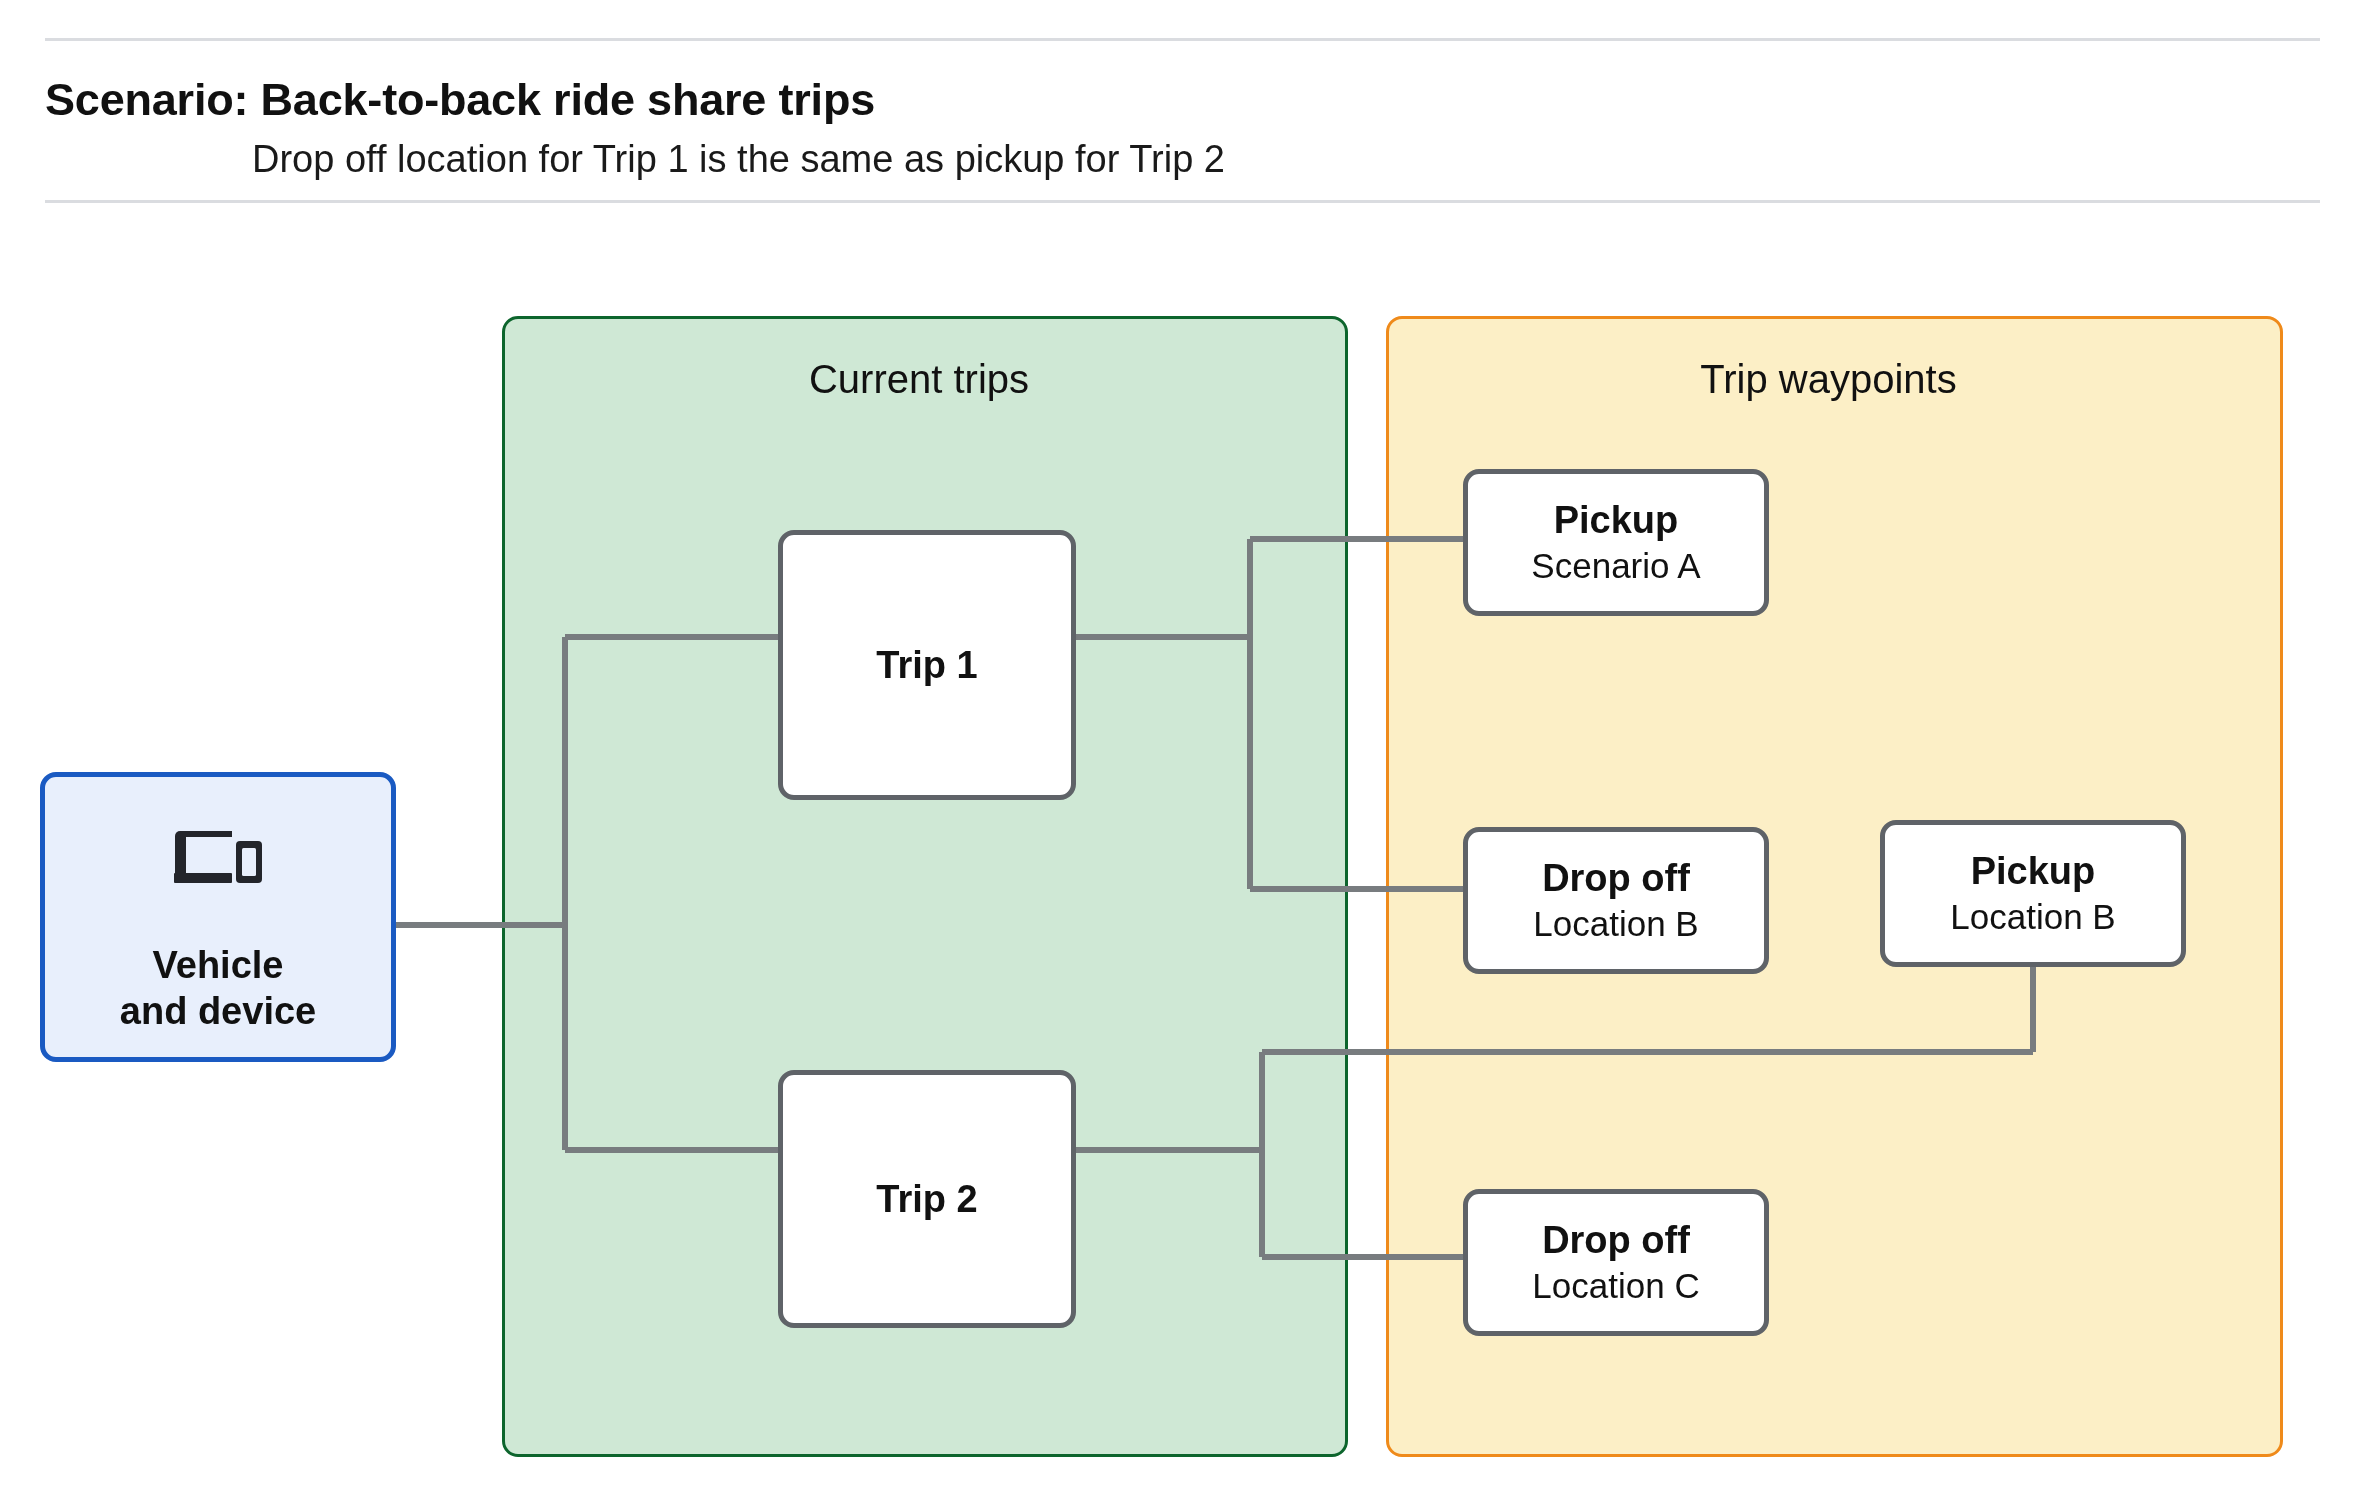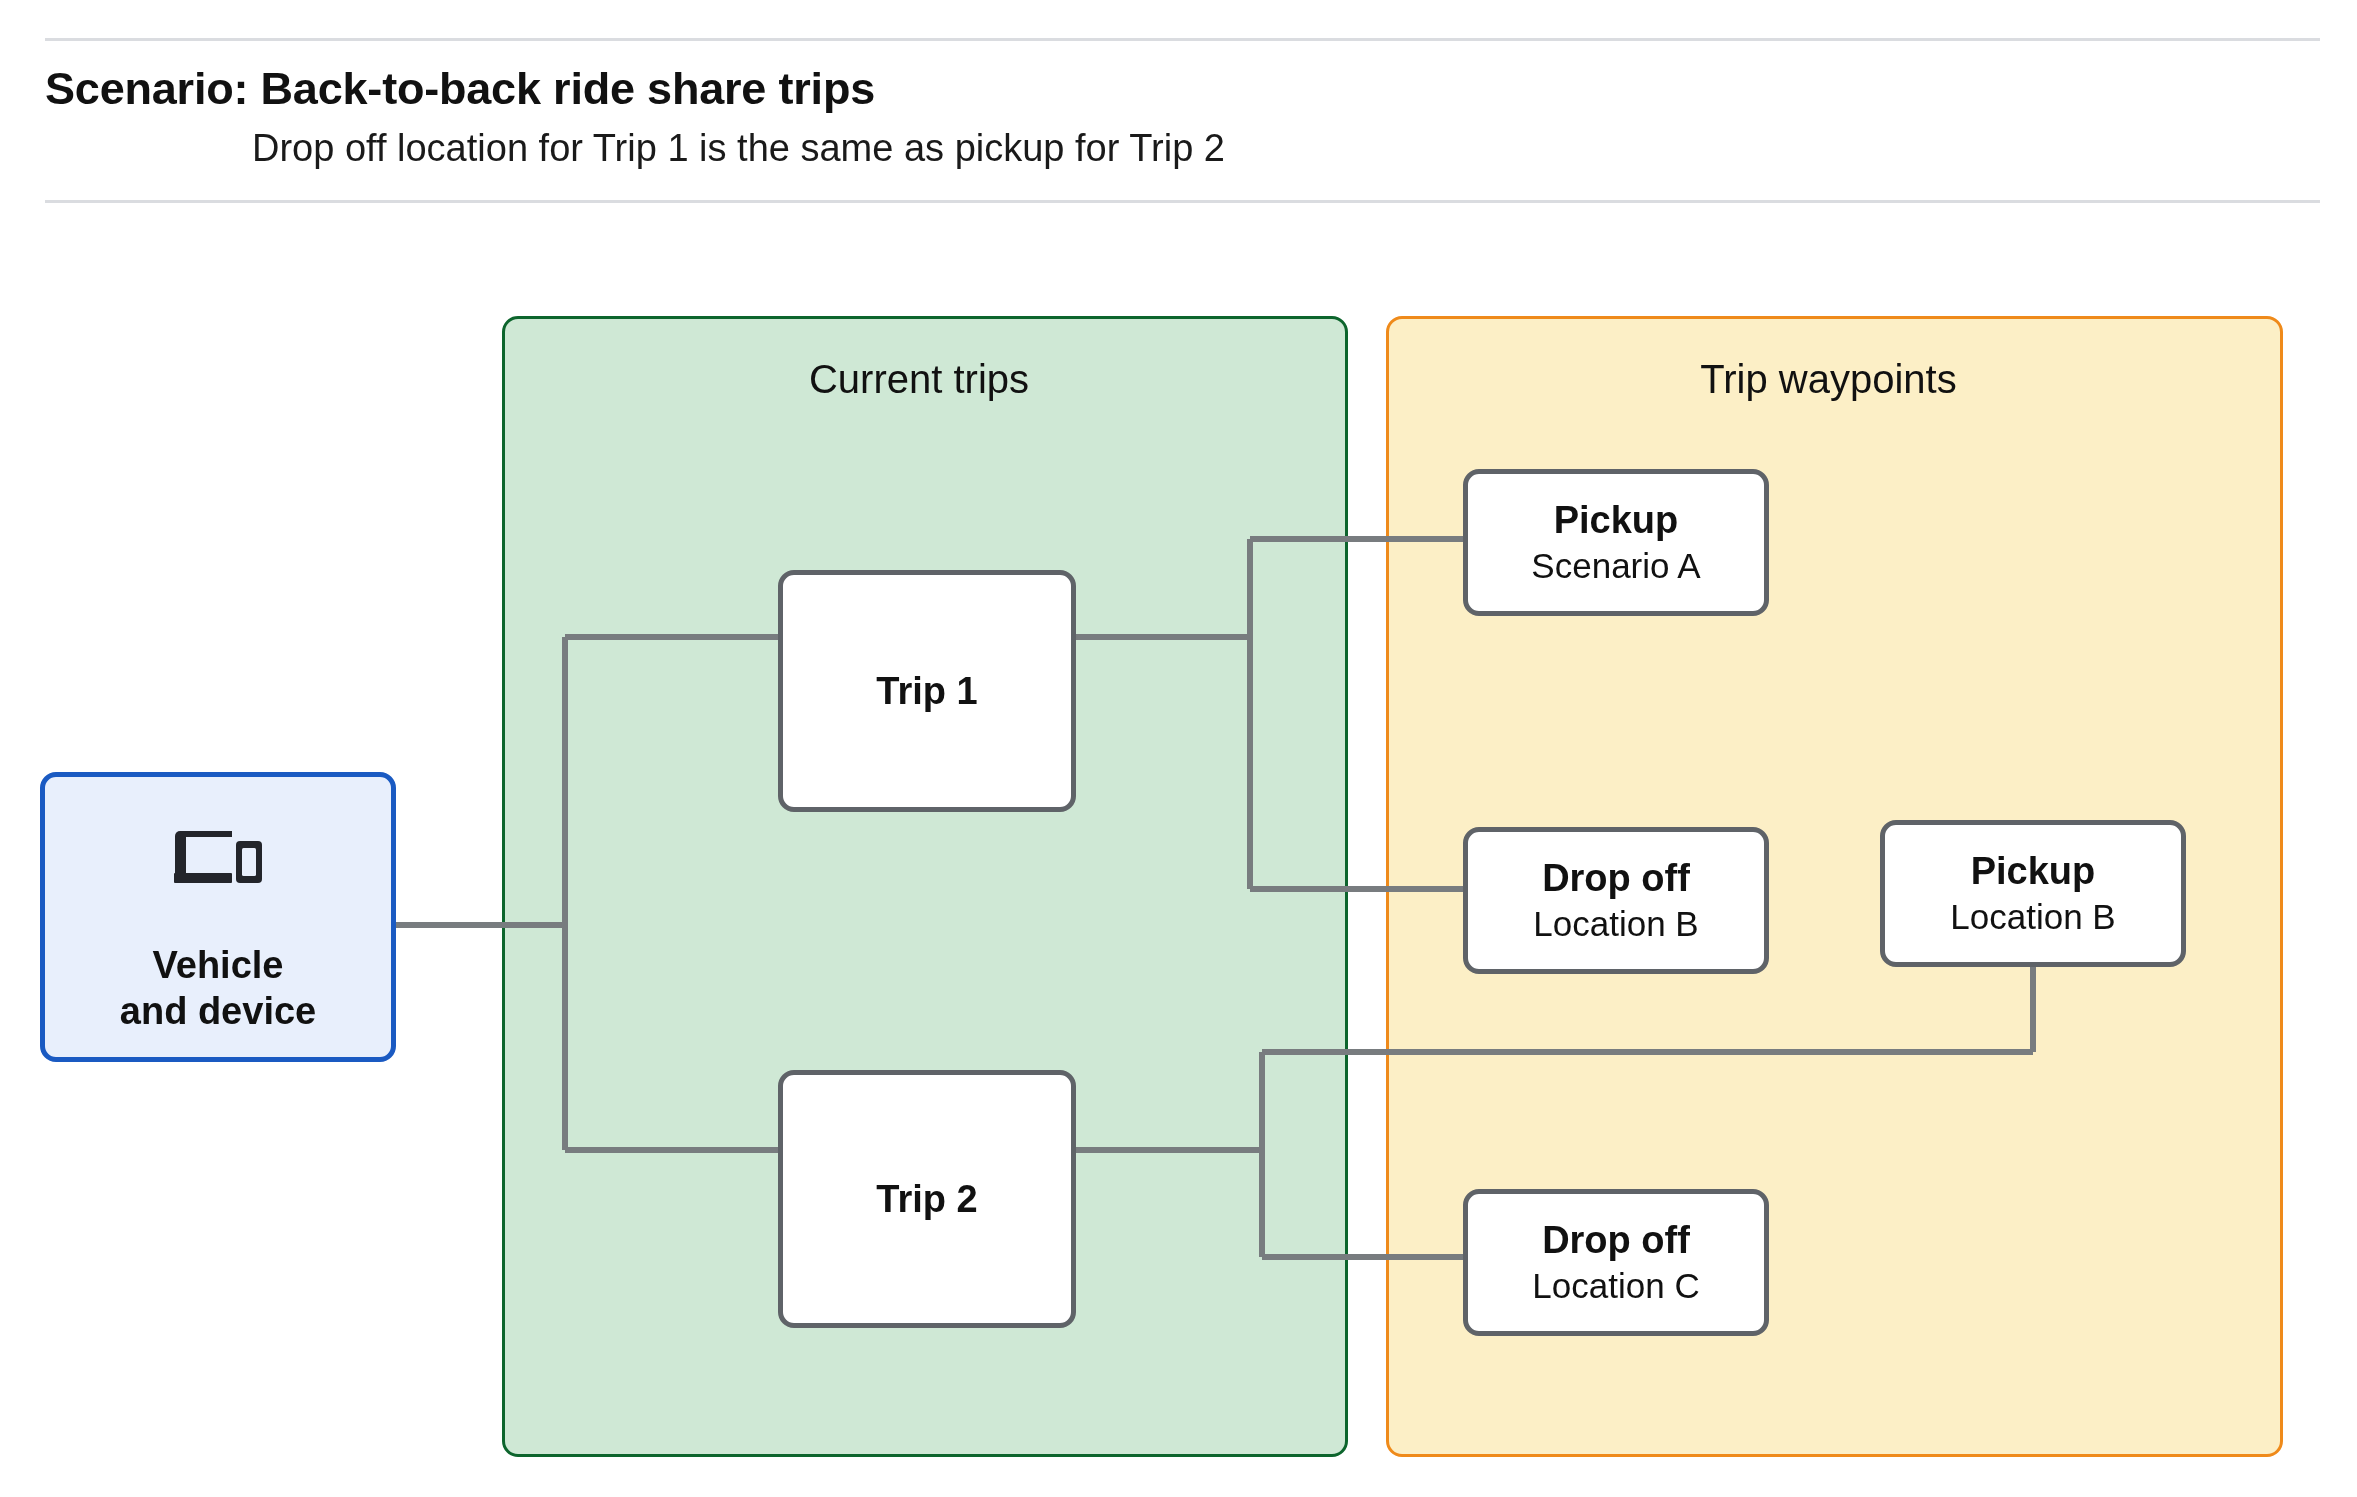--- a/index.html
+++ b/index.html
@@ -40,20 +40,21 @@
     top: 62px;
     width: 2200px;
   }
   #page-title {
     font-size: 45px;
     font-weight: 700;
     letter-spacing: -0.2px;
     line-height: 1.18;
     color: #111111;
     white-space: nowrap;
+    margin-top: 11px;
   }
   #page-subtitle {
     margin-top: 11px;
     margin-left: 207px;
     font-size: 38px;
     font-weight: 400;
     line-height: 1.2;
     color: #1a1a1a;
     white-space: nowrap;
   }
@@ -143,21 +144,21 @@
   #node-vehicle .node-title {
     font-size: 38px;
     font-weight: 700;
     line-height: 1.2;
     margin-top: 44px;
     white-space: pre-line;
   }
   .devices-icon { display: block; }
 
   
-  #node-trip-1 { left: 778px; top: 530px;  width: 298px; height: 242px; margin-top: 40px; }
+  #node-trip-1 { left: 778px; top: 530px;  width: 298px; height: 270px; }
   #node-trip-2 { left: 778px; top: 1028px; width: 298px; height: 258px; margin-top: 42px; }
 
   
   #node-pickup-a   { left: 1463px; top: 469px;  width: 306px; height: 147px; }
   #node-dropoff-b  { left: 1463px; top: 827px;  width: 306px; height: 147px; }
   #node-pickup-b   { left: 1880px; top: 820px;  width: 306px; height: 147px; }
   #node-dropoff-c  { left: 1463px; top: 1189px; width: 306px; height: 147px; }
 </style>
 </head>
 <body>

